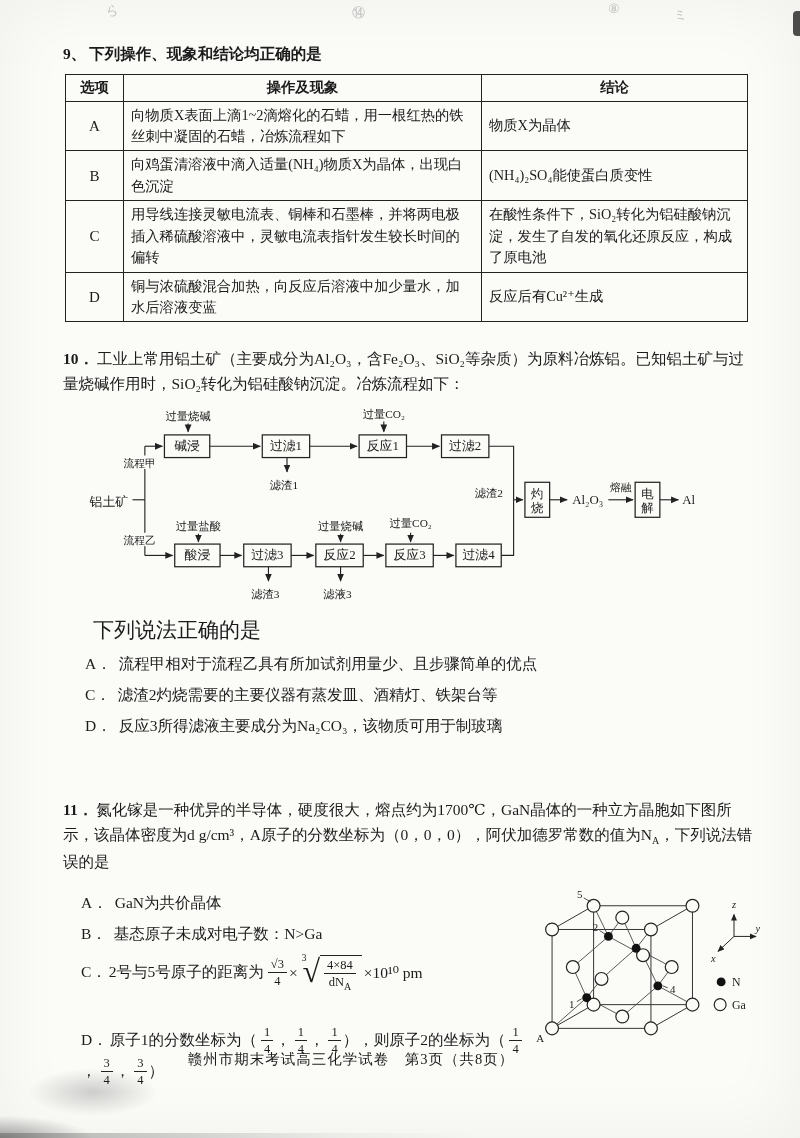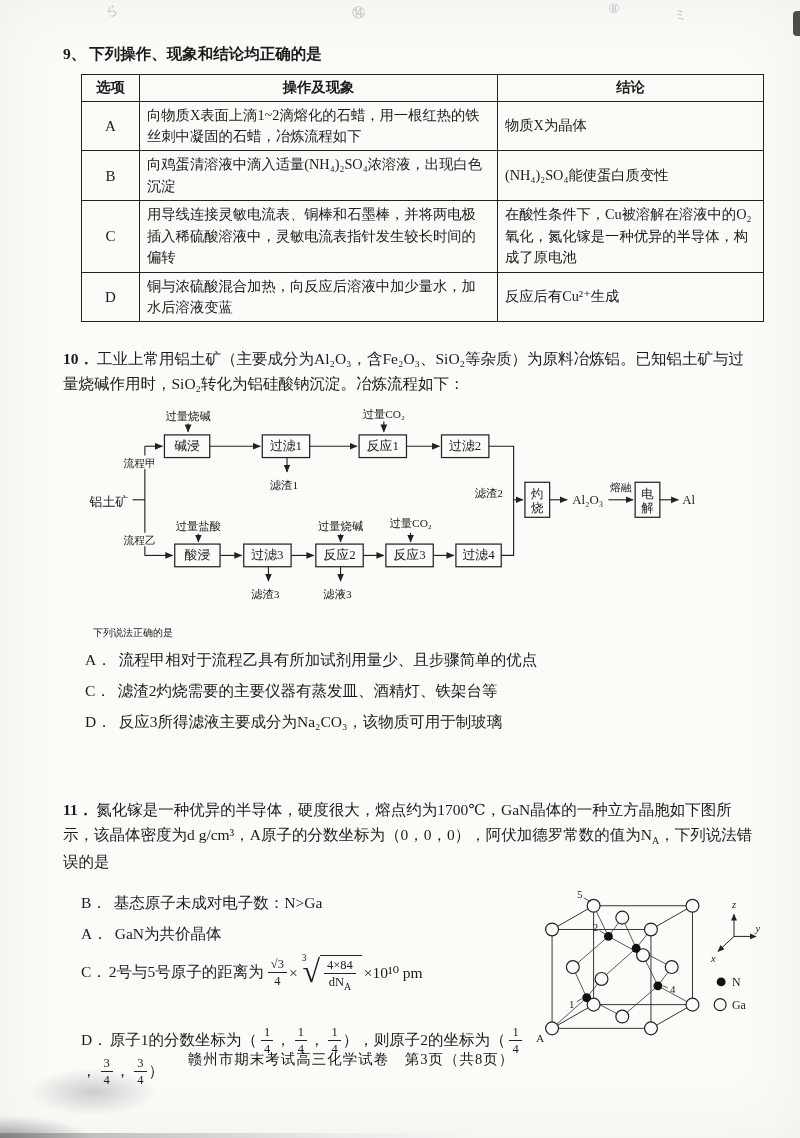--- a/index.html
+++ b/index.html
@@ -26,29 +26,29 @@
 
   
   section { position:absolute; left:55px; width:712px; }
   p { margin:8px; }
   .stem { font-size:15.5px; line-height:1.62; word-break:break-all; }
   .qnum { font-weight:600; margin-right:3px; }
   .q9 { top:33px; }
   .q9 .stem { font-weight:600; }
 
   
-  table { border-collapse:collapse; table-layout:fixed; width:682px; margin:7px 0 0 26px; }
+  table { border-collapse:collapse; table-layout:fixed; width:682px; margin:7px 0 0 10px; }
   th,td { border:1.5px solid #222; font-size:14.3px; line-height:1.5; padding:3px 7px; word-break:break-all; vertical-align:middle; }
   th { font-weight:700; text-align:center; padding:2px; }
   td.optcell { text-align:center; font-size:15px; }
 
   
   .q10 { top:338px; }
   .flowchart { margin:6px 0 0 26px; }
-  .substem { font-size:10px; margin:12px 0 0 38px; }
+  .substem { font-size:21px; margin:2px 0 0 38px; }
   .optrow { font-size:15.5px; margin:10px 0 0 30px; word-break:break-all; }
   .olabel { margin-right:7px; }
 
   
   .q11 { top:789px; }
   .q11-body { display:flex; align-items:flex-start; }
   .q11-opts { flex:1; }
   .q11 .optrow { margin-left:26px; }
   .crystal { width:240px; flex:0 0 240px; margin-top:2px; }
   .opt-d { margin-top:34px; }
@@ -101,27 +101,27 @@
         </tr>
       </thead>
       <tbody>
         <tr>
           <td class="optcell">A</td>
           <td>向物质X表面上滴1~2滴熔化的石蜡，用一根红热的铁丝刺中凝固的石蜡，冶炼流程如下</td>
           <td>物质X为晶体</td>
         </tr>
         <tr>
           <td class="optcell">B</td>
-          <td>向鸡蛋清溶液中滴入适量(NH₄)₂SO₄浓溶液，出现白色沉淀</td>
+          <td>向鸡蛋清溶液中滴入适量(NH₄)物质X为晶体，出现白色沉淀</td>
           <td>(NH₄)₂SO₄能使蛋白质变性</td>
         </tr>
         <tr>
           <td class="optcell">C</td>
           <td>用导线连接灵敏电流表、铜棒和石墨棒，并将两电极插入稀硫酸溶液中，灵敏电流表指针发生较长时间的偏转</td>
-          <td>在酸性条件下，Cu被溶解在溶液中的O₂氧化，氮化镓是一种优异的半导体，构成了原电池</td>
+          <td>在酸性条件下，SiO₂转化为铝硅酸钠沉淀，发生了自发的氧化还原反应，构成了原电池</td>
         </tr>
         <tr>
           <td class="optcell">D</td>
           <td>铜与浓硫酸混合加热，向反应后溶液中加少量水，加水后溶液变蓝</td>
           <td>反应后有Cu²⁺生成</td>
         </tr>
       </tbody>
     </table>
   </section>
 
@@ -225,24 +225,24 @@
   </section>
 
   <section class="q11">
     <p class="stem">
       <span class="qnum">11．</span><span>氮化镓是一种优异的半导体，硬度很大，熔点约为1700℃，GaN晶体的一种立方晶胞如下图所示，该晶体密度为d g/cm³，A原子的分数坐标为（0，0，0），阿伏加德罗常数的值为N</span><sub>A</sub><span>，下列说法错误的是</span>
     </p>
 
     <div class="q11-body">
       <div class="q11-opts">
         <div class="optrow">
-          <span class="olabel">B．</span><span>基态原子未成对电子数：N&gt;Ga</span>
+          <span class="olabel">A．</span><span>GaN为共价晶体</span>
         </div>
         <div class="optrow">
-          <span class="olabel">A．</span><span>GaN为共价晶体</span>
+          <span class="olabel">B．</span><span>基态原子未成对电子数：N&gt;Ga</span>
         </div>
 
         <div class="optrow mathline">
           <span class="olabel">C．</span>
           <span>2号与5号原子的距离为</span>
           <span class="frac">
             <span class="fn">√3</span>
             <span class="fd">4</span>
           </span>
           <span>×</span>

